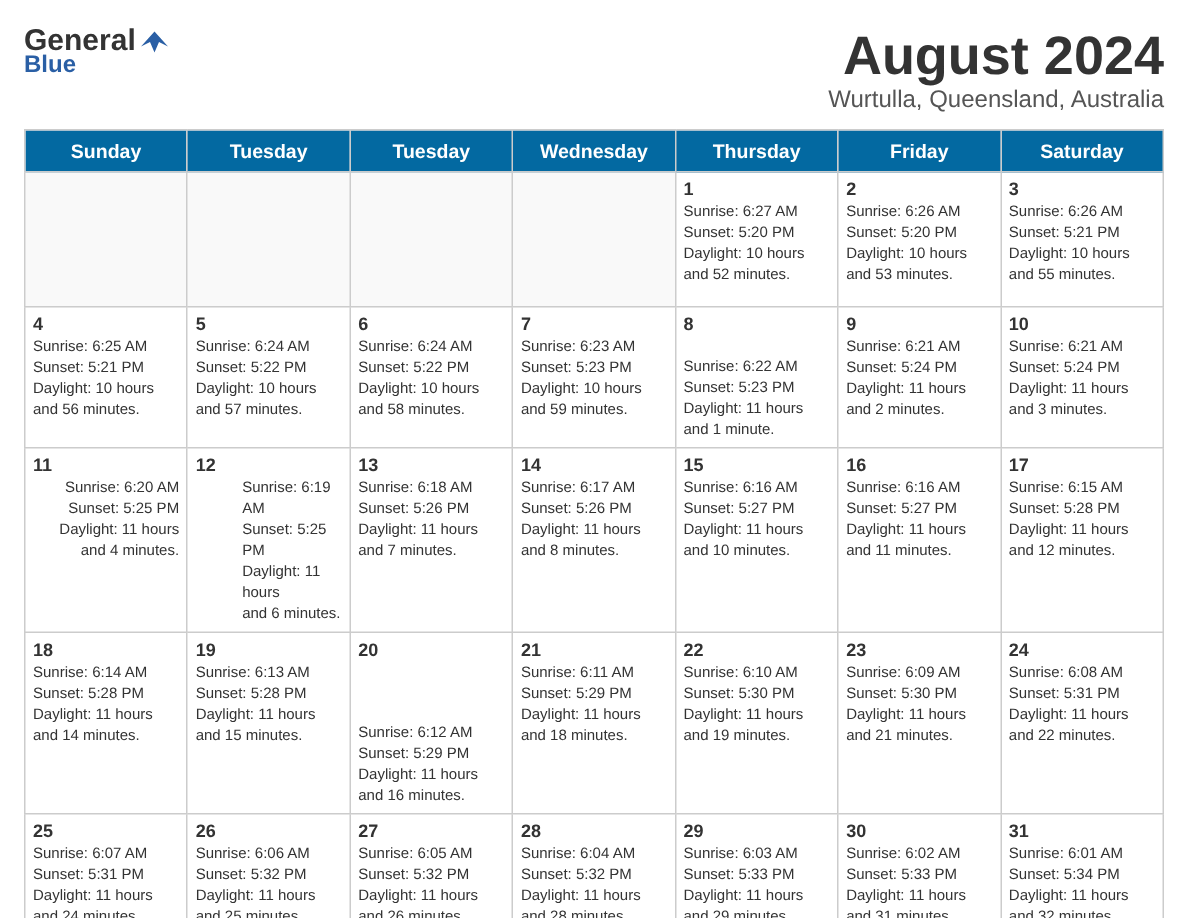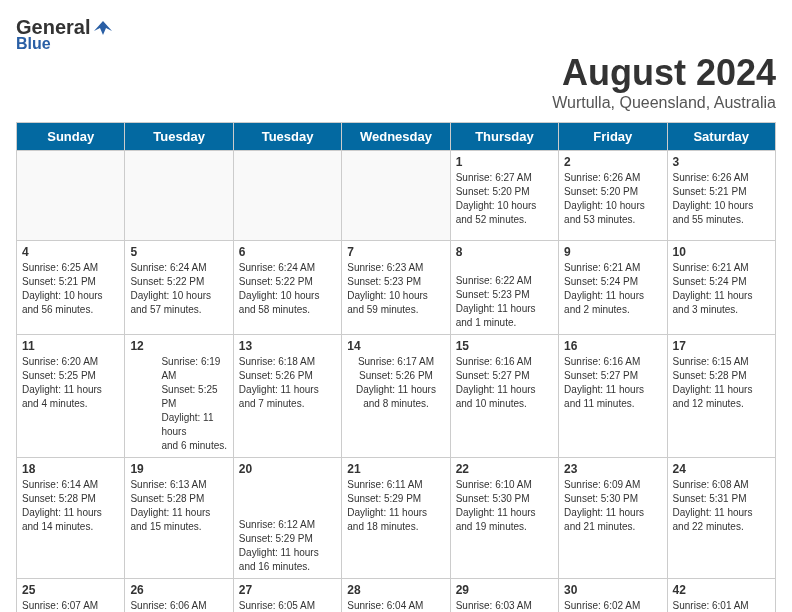--- a/index.html
+++ b/index.html
@@ -21,21 +21,20 @@
       flex-direction: column;
       align-items: flex-start;
     }
     .title-block {
       text-align: right;
     }
     .month-title {
       font-size: 36px;
       font-weight: bold;
       color: #333;
-      margin-top: 36px;
     }
     .location {
       font-size: 16px;
       color: #555;
     }
     .calendar {
       width: 100%;
       border-collapse: collapse;
     }
     .calendar th {
@@ -175,42 +174,42 @@
           <div class="day-number">10</div>
           <div class="day-info" style="white-space: pre-line;">Sunrise: 6:21 AM
 Sunset: 5:24 PM
 Daylight: 11 hours
 and 3 minutes.</div>
         </td>
       </tr>
       <tr>
         <td>
           <div class="day-number">11</div>
-          <div class="day-info" style="white-space: pre-line;">Sunrise: 6:20 AM
+          <div class="day-info" style="white-space: pre-line; text-align: right;">Sunrise: 6:20 AM
 Sunset: 5:25 PM
 Daylight: 11 hours
 and 4 minutes.</div>
         </td>
         <td>
           <div class="day-number">12</div>
           <div class="day-info" style="white-space: pre-line; margin-left: 31px;">Sunrise: 6:19 AM
 Sunset: 5:25 PM
 Daylight: 11 hours
 and 6 minutes.</div>
         </td>
         <td>
           <div class="day-number">13</div>
           <div class="day-info" style="white-space: pre-line;">Sunrise: 6:18 AM
 Sunset: 5:26 PM
 Daylight: 11 hours
 and 7 minutes.</div>
         </td>
         <td>
           <div class="day-number">14</div>
-          <div class="day-info" style="white-space: pre-line; text-align: center;">Sunrise: 6:17 AM
+          <div class="day-info" style="white-space: pre-line;">Sunrise: 6:17 AM
 Sunset: 5:26 PM
 Daylight: 11 hours
 and 8 minutes.</div>
         </td>
         <td>
           <div class="day-number">15</div>
           <div class="day-info" style="white-space: pre-line;">Sunrise: 6:16 AM
 Sunset: 5:27 PM
 Daylight: 11 hours
 and 10 minutes.</div>
@@ -318,21 +317,21 @@
 and 29 minutes.</div>
         </td>
         <td>
           <div class="day-number">30</div>
           <div class="day-info" style="white-space: pre-line;">Sunrise: 6:02 AM
 Sunset: 5:33 PM
 Daylight: 11 hours
 and 31 minutes.</div>
         </td>
         <td>
-          <div class="day-number">42</div>
+          <div class="day-number">31</div>
           <div class="day-info" style="white-space: pre-line;">Sunrise: 6:01 AM
 Sunset: 5:34 PM
 Daylight: 11 hours
 and 32 minutes.</div>
         </td>
       </tr>
     </tbody>
 </table>
 
 </body></html>

